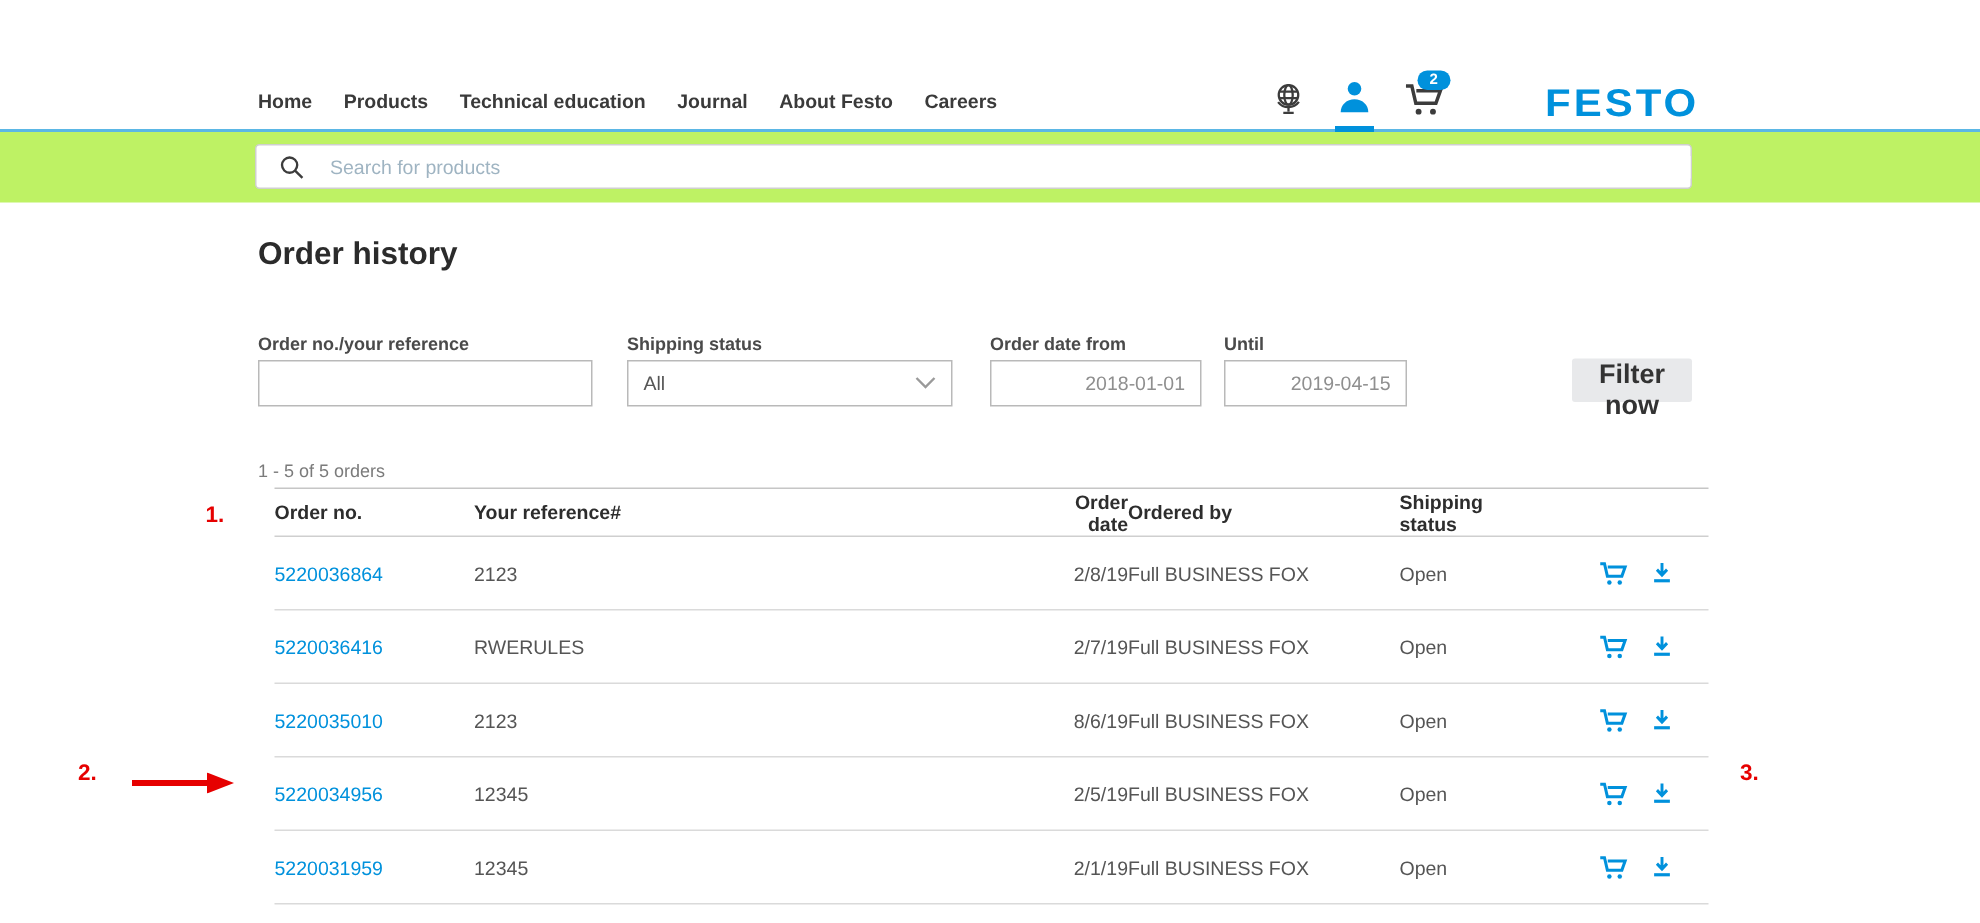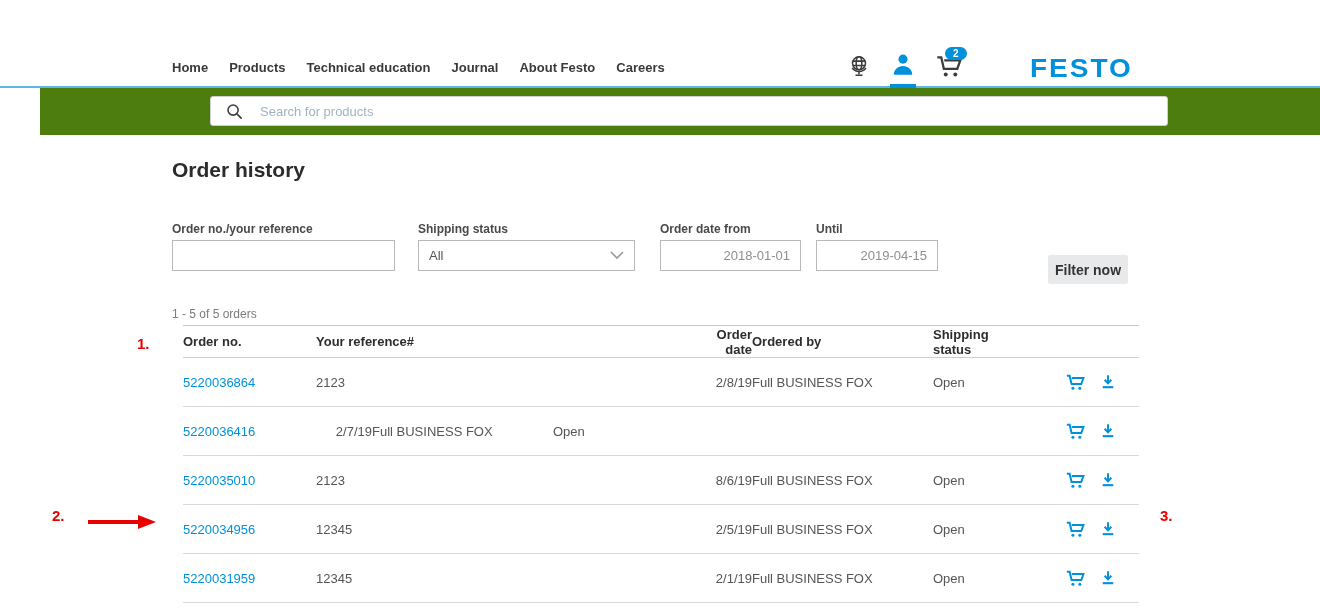--- a/index.html
+++ b/index.html
@@ -9,41 +9,41 @@
   .nav { position:absolute; left:172px; top:60px; display:flex; gap:21px; }
   .nav-item { font-size:13px; font-weight:700; color:#3a3a3a; cursor:pointer; white-space:nowrap; }
   .hdr-icons { position:absolute; left:845px; top:52px; display:flex; gap:16px; align-items:flex-start; }
   .hicon { position:relative; width:28px; height:30px; display:flex; justify-content:center; cursor:pointer; }
   .acct-underline { position:absolute; left:1px; bottom:-7px; width:26px; height:5px; background:#0091dc; }
   .cart-badge { position:absolute; top:-5px; left:12px; background:#0091dc; color:#fff;
     font-size:10px; font-weight:700; line-height:13px; padding:0 8px; border-radius:8px; }
   .logo { position:absolute; left:1030px; top:53px; font-size:28px; font-weight:800;
     letter-spacing:2px; color:#0091dc; font-family:"Liberation Sans", sans-serif;
     transform:scaleY(0.92); cursor:pointer; }
-  .searchband { position:relative; height:47px; background:#4d7c0f;margin-left:40px; }
+  .searchband { position:relative; height:47px; background:#bef264; }
   .searchbox { position:absolute; left:170px; top:8px; width:958px; height:30px; background:#fff;
     border:1px solid #cfcfcf; border-radius:3px; display:flex; align-items:center; padding-left:14px; }
   .searchbox input { border:none; outline:none; flex:1; margin-left:16px; font-size:13px;
     font-family:"Liberation Sans", sans-serif; color:#333; }
   .searchbox input::placeholder { color:#9fb4c2; opacity:1; }
   main { position:relative; height:478px; }
   .page-title { position:absolute; left:172px; top:23px; font-size:21px; font-weight:700; color:#2b2b2b; }
   .filter-row { position:absolute; left:172px; top:87px; width:956px; height:48px; }
   .fgroup { position:absolute; top:0; }
   .fgroup label { display:block; font-size:12px; font-weight:700; color:#4a4a4a; margin-bottom:4px; white-space:nowrap; }
   .fgroup input, .fselect { width:100%; height:31px; border:1px solid #b9b9b9; background:#fff;
     font-size:13px; padding:0 10px; color:#8f8f8f; font-family:"Liberation Sans", sans-serif; outline:none;text-align:right; }
   .fg1 { left:0; width:223px; } .fg1 input { color:#333; }
   .fg2 { left:246px; width:217px; }
   .fselect { display:flex; align-items:center; justify-content:space-between; color:#555; cursor:pointer; }
   .fg3 { left:488px; width:141px; }
   .fg4 { left:644px; width:122px; }
   .filter-btn { position:absolute; left:876px; top:17px; width:80px; height:29px; background:#e8e9eb;
-    border:none; border-radius:2px; font-size:14px; font-weight:700; color:#333;
-    font-family:"Liberation Sans", sans-serif; cursor:pointer;margin-top:16px; }
+    border:none; border-radius:2px; font-size:18px; font-weight:700; color:#333;
+    font-family:"Liberation Sans", sans-serif; cursor:pointer; }
   .count { position:absolute; left:172px; top:172px; font-size:12px; color:#7b7b7b; }
   .table { position:absolute; left:183px; top:190px; width:956px; }
   .thead { display:flex; align-items:center; height:33px; border-top:1px solid #c6c6c6;
     border-bottom:1px solid #cfcfcf; font-size:13px; font-weight:700; color:#2d2d2d; }
   .trow { display:flex; align-items:center; height:49px; border-bottom:1px solid #dadada; font-size:13px; color:#555; }
   .c1 { width:133px; } .c2 { width:380px; } .c3 { width:56px; text-align:right; }
   .c4 { width:181px; } .c5 { width:82px; }
   .c6 { flex:1; display:flex; justify-content:flex-end; gap:12px; padding-right:22px; align-items:center; }
   .order-link { color:#0091dc; text-decoration:none; cursor:pointer; }
   .row-icon { cursor:pointer; display:flex; align-items:center; }
@@ -164,20 +164,21 @@
           <svg width="18" height="18" viewBox="0 0 24 24">
               <path d="M12 3v10M7.5 9l4.5 4.8L16.5 9" fill="none" stroke="#0091dc" stroke-width="2.6"></path>
               <rect x="5" y="17.5" width="14" height="2.8" fill="#0091dc"></rect>
             </svg>
         </span>
       </span>
     </div>
 
     <div class="trow">
       <span class="c1"><a class="order-link">5220036416</a></span>
+      <span class="c2">RWERULES</span>
       <span class="c3">2/7/19</span>
       <span class="c4">Full BUSINESS FOX</span>
       <span class="c5">Open</span>
       <span class="c6">
         <span class="row-icon">
           <svg width="22" height="20" viewBox="0 0 26 24" fill="none" stroke="#0091dc" stroke-width="2.4">
               <path d="M2 4.5h3.4l2.3 10h11.6l2.6-7.3H8"></path>
               <circle cx="9.3" cy="19.6" r="1.8" fill="#0091dc" stroke="none"></circle>
               <circle cx="17.6" cy="19.6" r="1.8" fill="#0091dc" stroke="none"></circle>
             </svg>

